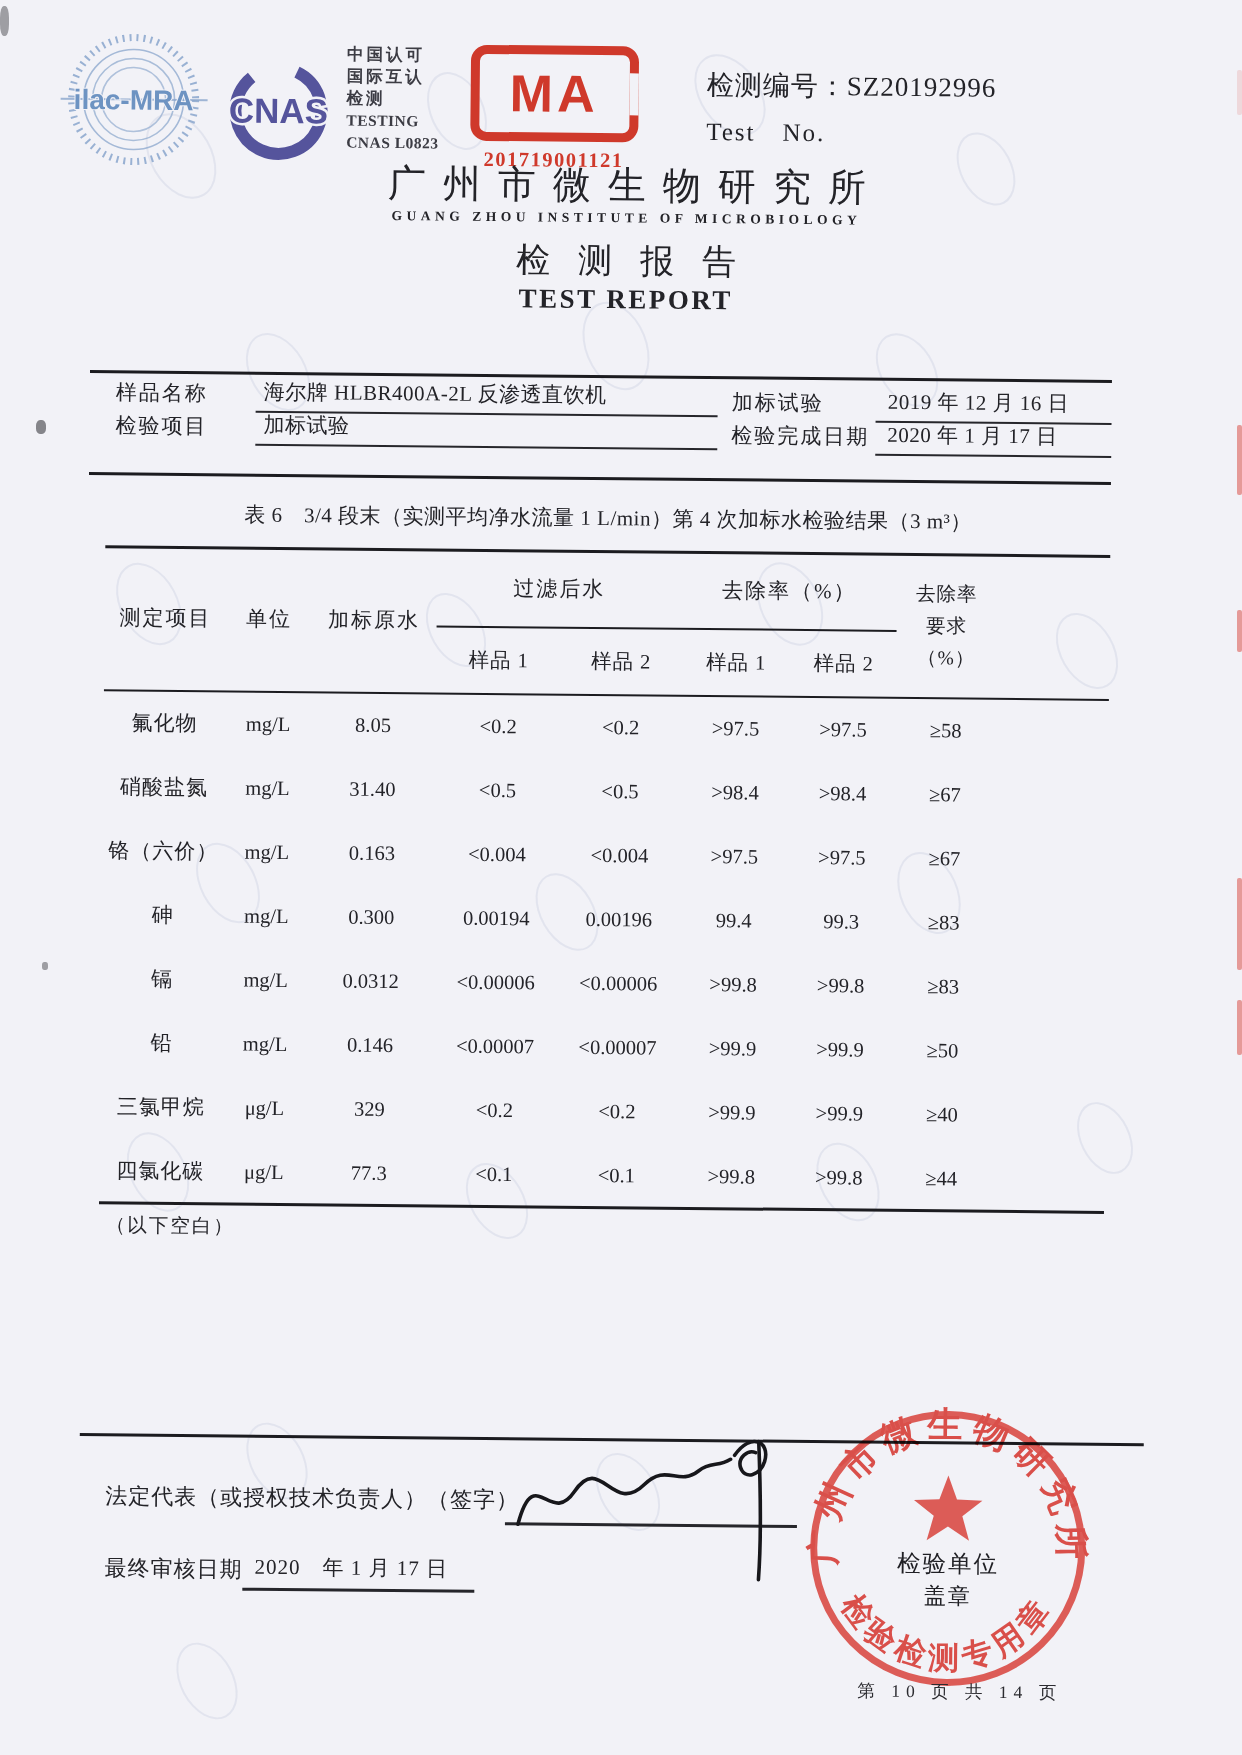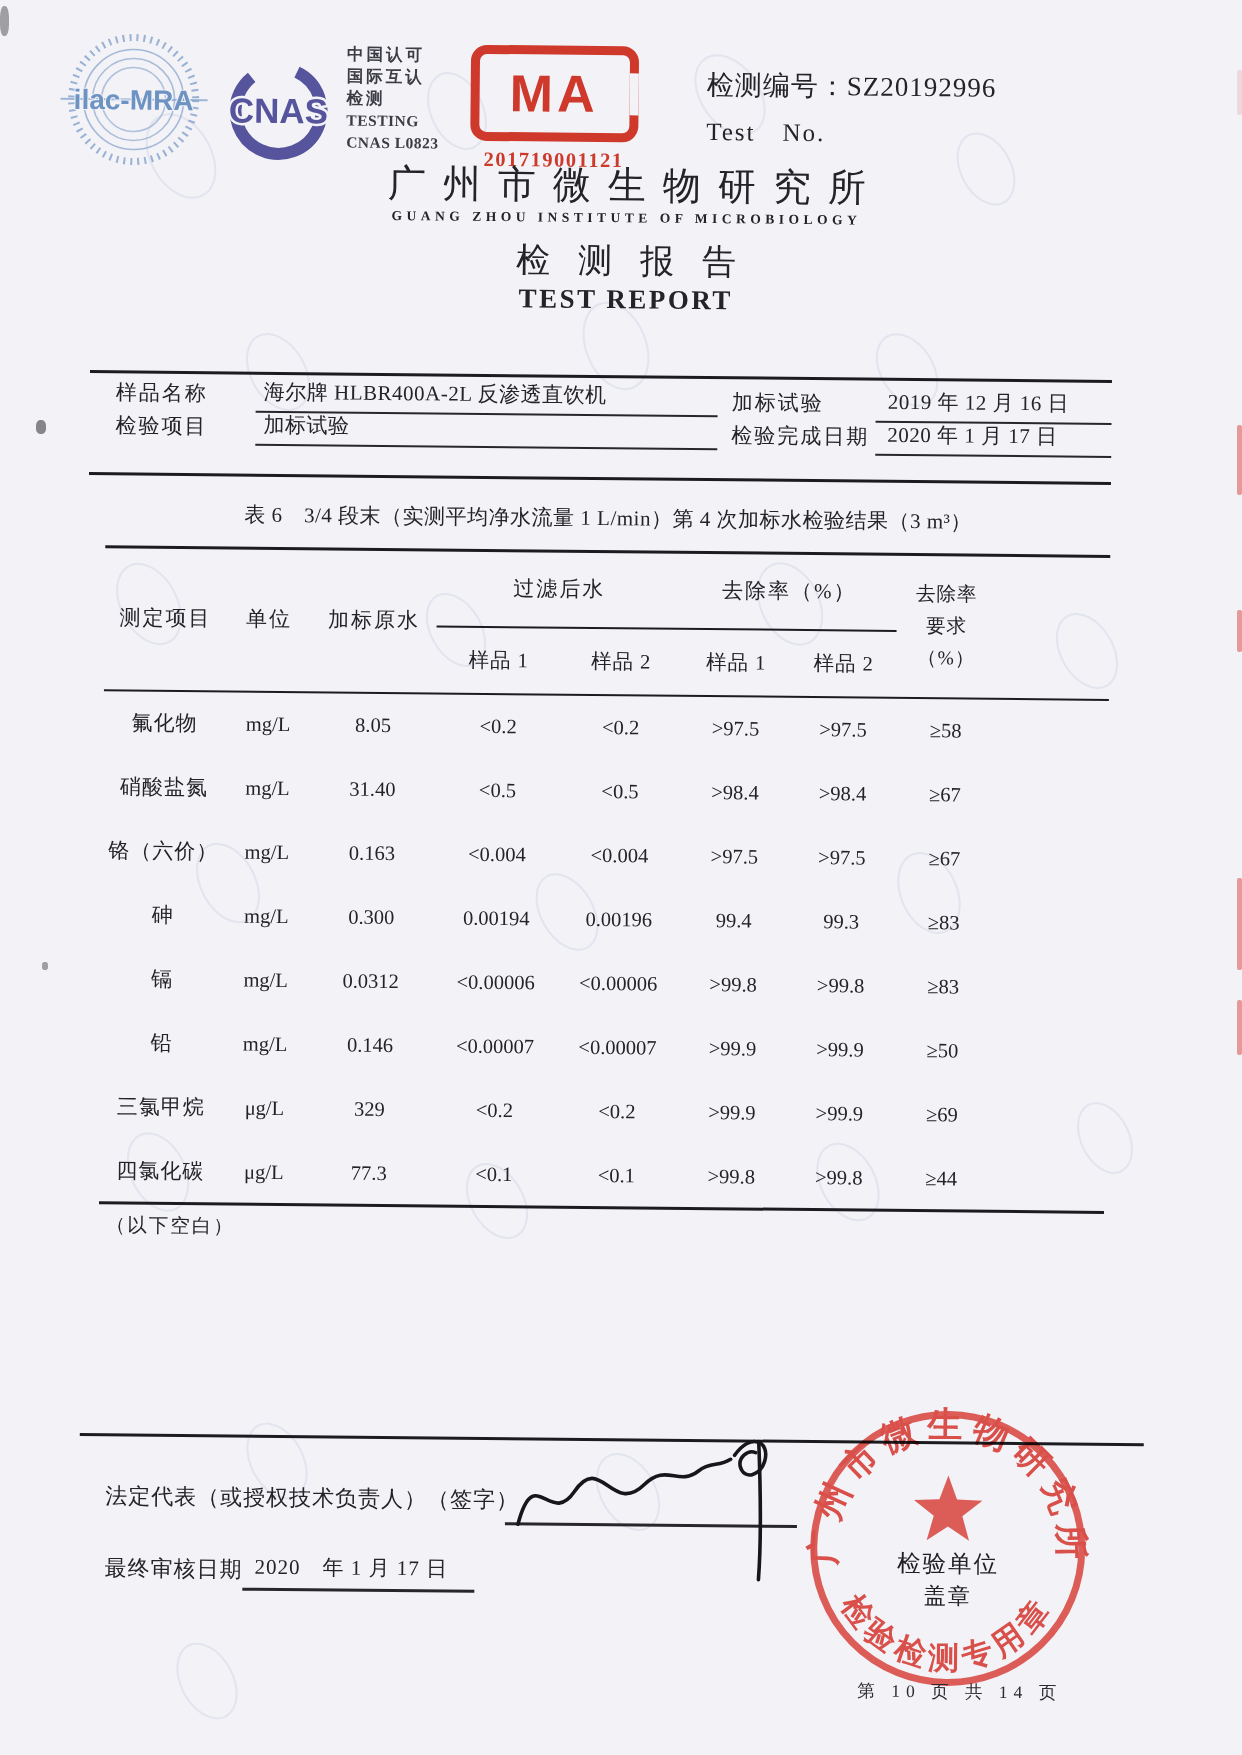--- a/index.html
+++ b/index.html
@@ -260,21 +260,21 @@
       <span class="cell c8">≥50</span>
     </div>
     <div class="trow r6">
       <span class="cell c1 item">三氯甲烷</span>
       <span class="cell c2">μg/L</span>
       <span class="cell c3">329</span>
       <span class="cell c4">&lt;0.2</span>
       <span class="cell c5">&lt;0.2</span>
       <span class="cell c6">&gt;99.9</span>
       <span class="cell c7">&gt;99.9</span>
-      <span class="cell c8">≥69</span>
+      <span class="cell c8">≥40</span>
     </div>
     <div class="trow r7">
       <span class="cell c1 item">四氯化碳</span>
       <span class="cell c2">μg/L</span>
       <span class="cell c3">77.3</span>
       <span class="cell c4">&lt;0.1</span>
       <span class="cell c5">&lt;0.1</span>
       <span class="cell c6">&gt;99.8</span>
       <span class="cell c7">&gt;99.8</span>
       <span class="cell c8">≥44</span>

